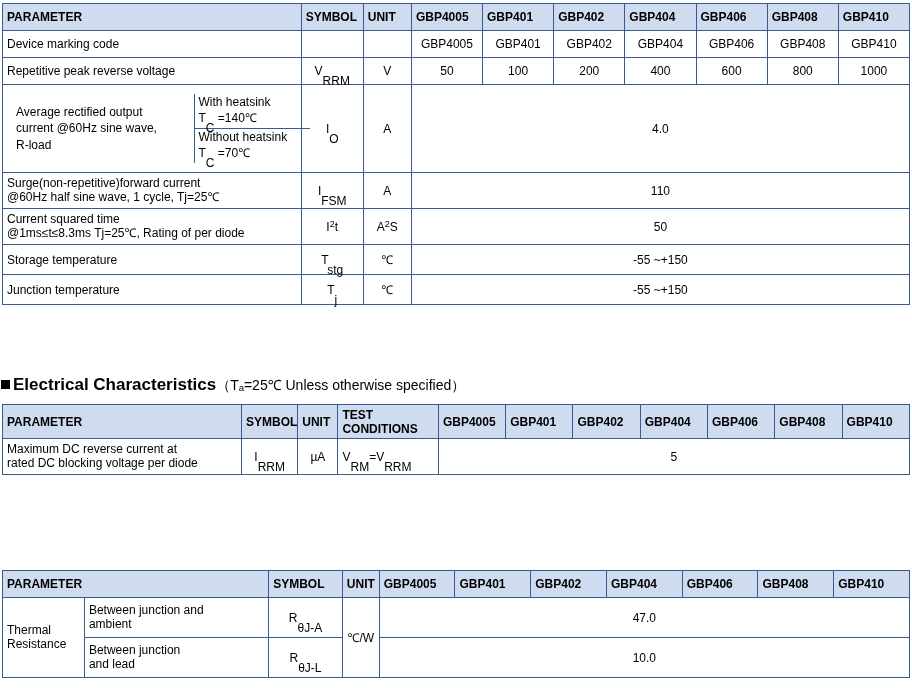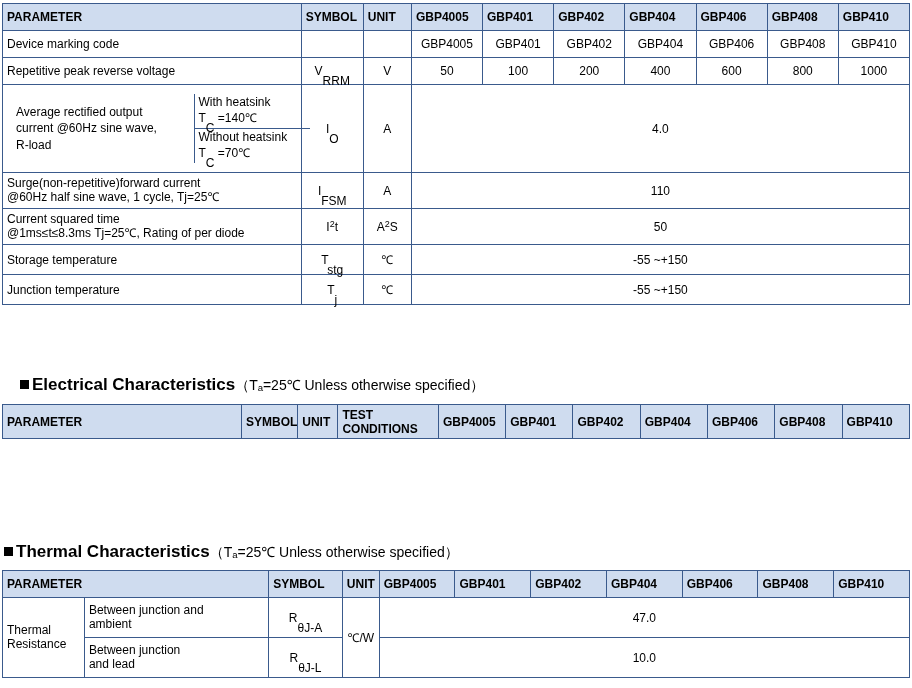--- a/index.html
+++ b/index.html
@@ -80,21 +80,21 @@
     width: 9px;
     height: 9px;
     background: #000;
     margin-right: 3px;
     vertical-align: 1px;
   }
   .section .note {
     font-size: 14px;
     font-weight: normal;
   }
-  #sec-elec { left: 20px; top: 375px; }
+  #sec-elec { left: 1px; top: 375px; }
   #sec-therm { left: 4px; top: 542px; }
 
   
   #t2 {
     position: absolute;
     left: 2px;
     top: 404px;
     width: 908px;
   }
   #t2 td { height: 22px; }
@@ -274,26 +274,33 @@
         <div>CONDITIONS</div>
       </td>
       <td class="hdr">GBP4005</td>
       <td class="hdr">GBP401</td>
       <td class="hdr">GBP402</td>
       <td class="hdr">GBP404</td>
       <td class="hdr">GBP406</td>
       <td class="hdr">GBP408</td>
       <td class="hdr">GBP410</td>
     </tr>
+    <tr style="height:36px;">
+      <td class="lft two-line">
+        <div>Maximum DC reverse current at</div>
+        <div>rated DC blocking voltage per diode</div>
+      </td>
+      <td class="ctr">I<sub>RRM</sub></td>
+      <td class="ctr">µA</td>
+      <td class="lft">V<sub>RM</sub>=V<sub>RRM</sub></td>
+      <td class="ctr" colspan="7">5</td>
+    </tr>
   </tbody>
     </table>
 
-  <div class="section" id="sec-therm">
-    <span class="sq"></span><span>Thermal Characteristics</span><span class="note">（Tₐ=25℃ Unless otherwise specified）</span>
-  </div>
 
   <table id="t3">
     <colgroup>
       <col class="t3-p1">
         <col class="t3-p2">
         <col class="t3-sym">
         <col class="t3-unit">
       <col class="t3-v">
         <col class="t3-v">
         <col class="t3-v">

